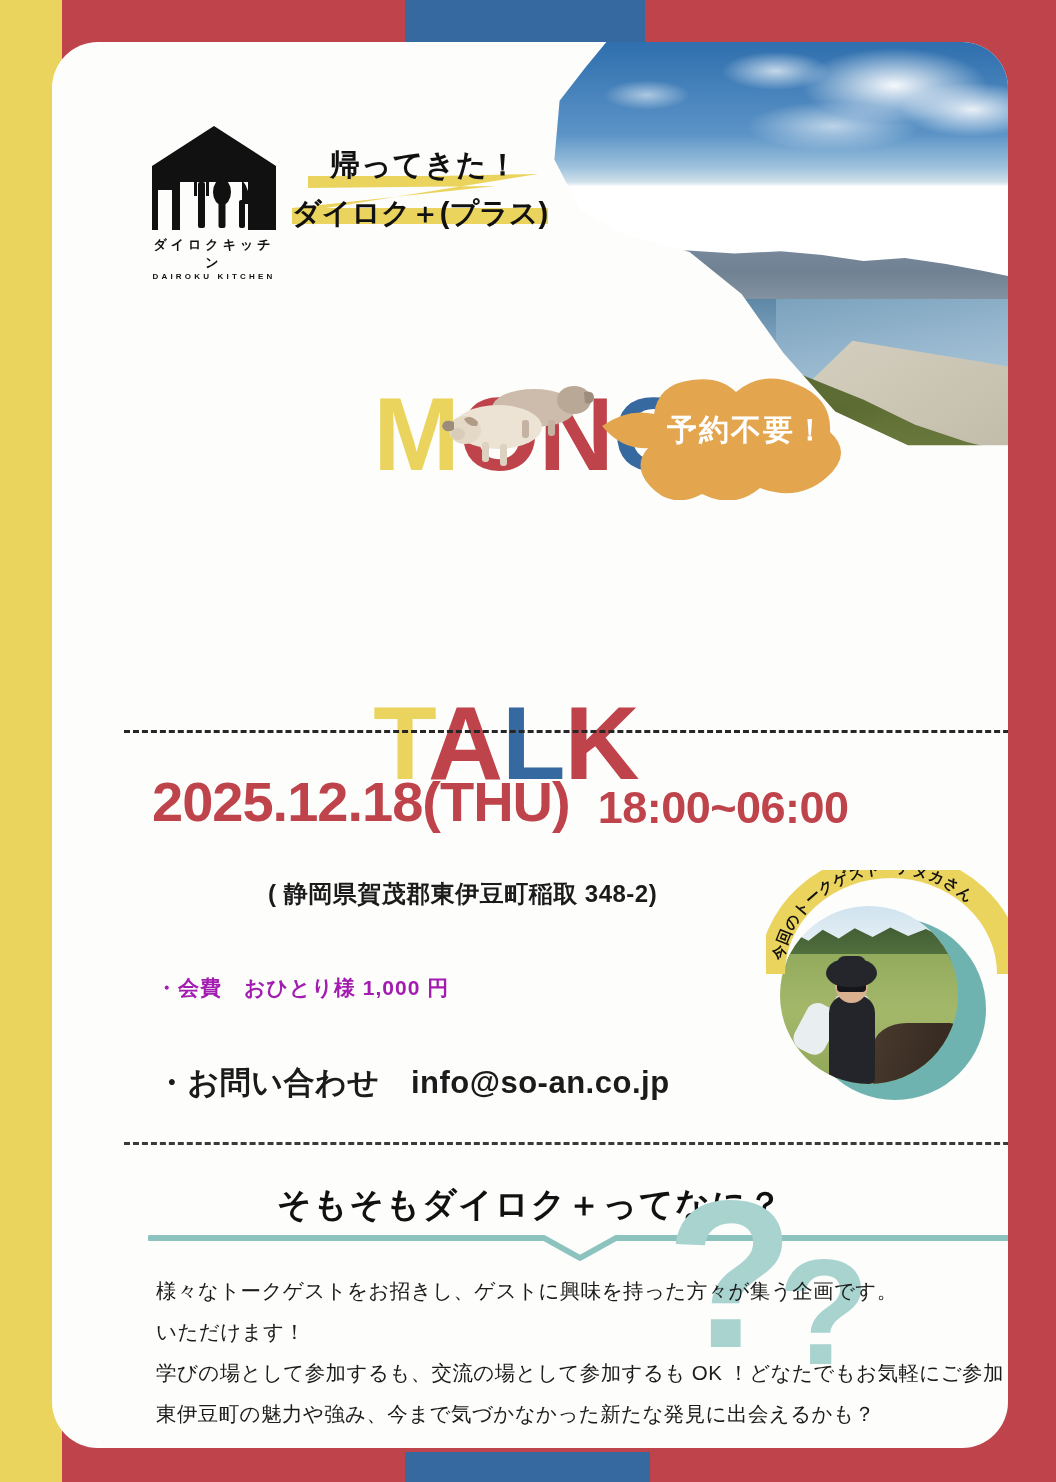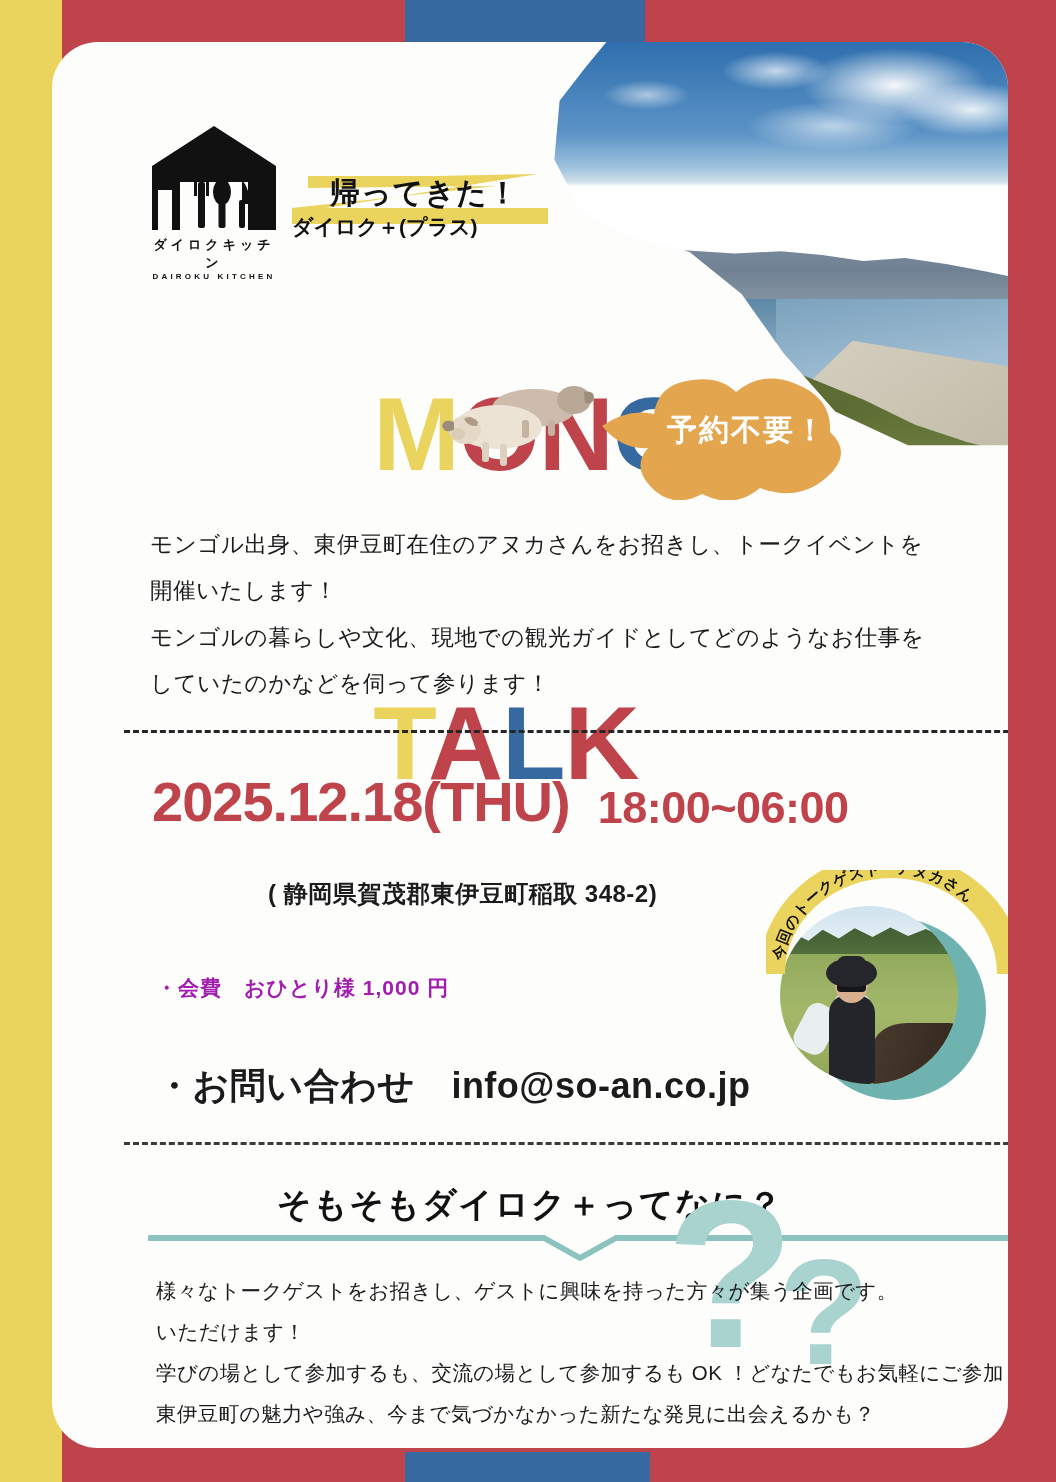--- a/index.html
+++ b/index.html
@@ -110,25 +110,25 @@
   }
 
   
   .kicker { position:absolute; left:240px; top:106px; width:280px; }
   .kicker .hl {
     position:absolute; left:-6px; top:4px; width:278px; height:84px;
     pointer-events:none;
   }
   .kicker-l1 {
     position:relative; font-size:30px; font-weight:900; color:#111;
-    letter-spacing:1px; padding-left:38px; line-height:1.16;margin-top:28px;
+    letter-spacing:1px; padding-left:38px; line-height:1.16;
   }
   .kicker-l2 {
-    position:relative; font-size:21px; font-weight:900; color:#111;
-    letter-spacing:0px; line-height:1.16; margin-top:4px;
+    position:relative; font-size:29px; font-weight:900; color:#111;
+    letter-spacing:0px; line-height:1.16; margin-top:14px;
   }
 
   
   .title {
     position:absolute; left:98px; top:238px;
     font-size:104px; font-weight:900; line-height:.99;
     letter-spacing:-1px;
   }
   .title .ln { display:block; white-space:pre; }
   .c-y { color:#ebd45e; }
@@ -175,21 +175,21 @@
     font-size:24px; font-weight:bold; color:#1b1b1b;
     margin-top:16px; margin-left:112px; letter-spacing:.5px;
   }
   .fee { position:absolute; left:104px; top:932px; }
   .fee-line { font-size:21px; font-weight:900; color:#a21caf; letter-spacing:1px; }
   .fee-note {
     font-size:16px; color:#1b1b1b; margin-top:9px; margin-left:30px; letter-spacing:1px;
   }
   .contact {
     position:absolute; left:104px; top:1020px;
-    font-size:36px; font-weight:900; color:#1b1b1b; letter-spacing:.5px;text-align:center;
+    font-size:31px; font-weight:900; color:#1b1b1b; letter-spacing:.5px;text-align:center;
   }
 
   
   .guest { position:absolute; left:714px; top:828px; width:250px; height:230px; }
   .guest-crescent {
     position:absolute; left:38px; top:48px; width:182px; height:182px;
     border-radius:50%; background:#6fb3b0;
   }
   .guest-photo {
     position:absolute; left:14px; top:36px; width:178px; height:178px;
@@ -316,26 +316,20 @@
         <rect x="84" y="48" width="7" height="18" rx="3" fill="#c4b3a2"></rect>
         <rect x="110" y="48" width="7" height="16" rx="3" fill="#c4b3a2"></rect>
       </g>
     </svg>
 
     <svg class="blob" viewBox="0 0 300 140">
       <path fill="#e3a64f" d="M10 66 q26 -18 52 -12 q4 -30 38 -34 q28 -4 44 12 q26 -22 60 -8 q36 14 34 48 q24 22 -4 46 q-28 24 -66 10 q-26 22 -58 6 q-30 16 -52 -8 q-18 -20 -2 -38 q-26 2 -46 -22 Z"></path>
     </svg>
     <div class="blob-text">予約不要！</div>
 
-    <div class="desc">
-      <div>モンゴル出身、東伊豆町在住のアヌカさんをお招きし、トークイベントを</div>
-      <div>開催いたします！</div>
-      <div>モンゴルの暮らしや文化、現地での観光ガイドとしてどのようなお仕事を</div>
-      <div>していたのかなどを伺って参ります！</div>
-    </div>
 
     <div class="dash dash-1"></div>
 
     <div class="date-row">
       <div class="date-main">2025.12.18(THU)</div>
       <div class="date-time">18:00~06:00</div>
     </div>
 
     <div class="venue">
       <div class="venue-addr">( 静岡県賀茂郡東伊豆町稲取 348-2)</div>

